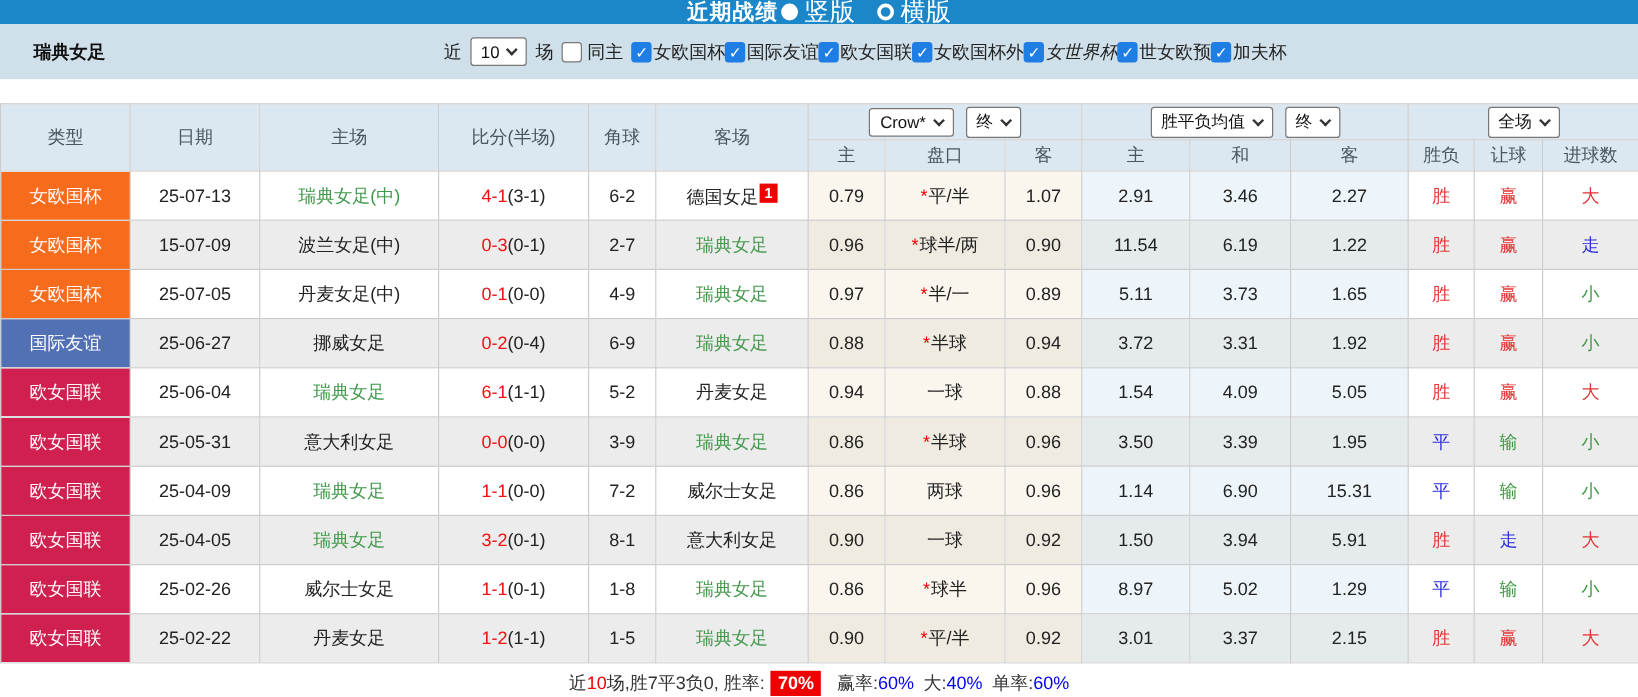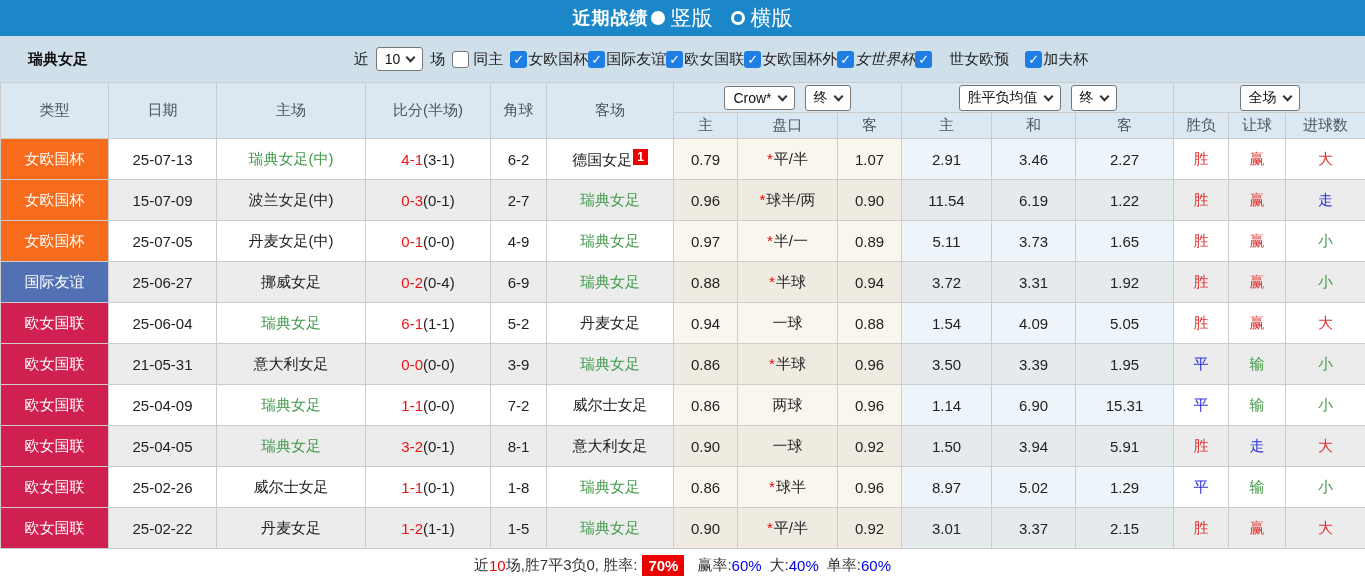--- a/index.html
+++ b/index.html
@@ -11,41 +11,41 @@
     --avg-bg:#edf5fa; --avg-bg-alt:#e5eaed; --row-alt:#ececec;
     --border:#cccccc; --footer-blue:#0000ee; --badge-red:#ee0000;
   }
   *{box-sizing:border-box;}
   html,body{margin:0;padding:0;}
   body{
     width:1365px;height:581px;overflow:hidden;background:#fff;
     font-family:"Liberation Sans","DejaVu Sans",sans-serif;color:#222;
   }
   
-  .topbar{height:36px;background:var(--topbar-bg);display:flex;align-items:center;justify-content:center;color:#fff;}
+  .topbar{height:20px;background:var(--topbar-bg);display:flex;align-items:center;justify-content:center;color:#fff;}
   .topbar .title{font-weight:bold;font-size:18px;letter-spacing:1px;}
   .radio-opt{display:inline-flex;align-items:center;gap:6px;font-size:21px;cursor:pointer;}
   .radio{width:14px;height:14px;border-radius:50%;display:inline-block;}
   .radio.checked{background:#fff;margin-left:2px;}
   .radio.unchecked{border:3px solid #fff;background:transparent;margin-left:18px;}
   .radio-label{color:#fff;}
   .topbar .radio-opt .radio+span{margin-left:0;}
   
   .filterbar{height:46px;background:var(--filterbar-bg);display:flex;align-items:center;padding:0 14px;font-size:15px;}
   .team-name{font-weight:bold;font-size:15px;color:#111;margin-left:14px;}
   .filters{display:flex;align-items:center;margin:0 auto;gap:4px;}
   .filters .txt{margin:0 3px;color:#222;}
   .sel{display:inline-flex;align-items:center;gap:7px;background:#fff;border:1px solid #777;border-radius:3px;padding:3px 8px;font-size:14px;color:#111;cursor:pointer;white-space:nowrap;}
   .caret{width:7px;height:7px;border-right:2px solid #333;border-bottom:2px solid #333;transform:rotate(45deg);margin-top:-3px;flex:none;}
   .cb{width:17px;height:17px;border-radius:3px;display:inline-flex;align-items:center;justify-content:center;flex:none;cursor:pointer;}
   .cb.checked{background:var(--checkbox-blue);color:#fff;font-size:13px;font-weight:bold;line-height:1;}
   .cb.unchecked{background:#fff;border:1px solid #777;}
   .cb-item{display:inline-flex;align-items:center;gap:1px;cursor:pointer;}
   
-  table{border-collapse:collapse;table-layout:fixed;width:1365px;}
+  table{border-collapse:collapse;table-layout:fixed;width:1365px;margin-top:20px;}
   th,td{border:1px solid var(--border);text-align:center;padding:0;font-size:15px;overflow:hidden;white-space:nowrap;}
   thead th{background:var(--header-bg);color:var(--header-text);font-weight:normal;}
   thead tr.hrow1 th{height:30px;}
   thead tr.hrow2 th{height:26px;}
   .hd-selects{display:flex;align-items:center;justify-content:center;gap:10px;}
   tbody td{height:41px;color:#222;}
   tbody tr:nth-child(odd) td{background:#fff;}
   tbody tr:nth-child(even) td{background:var(--row-alt);}
   tbody tr:nth-child(odd) td.odds{background:var(--odds-bg);}
   tbody tr:nth-child(even) td.odds{background:var(--odds-bg-alt);}
@@ -113,21 +113,21 @@
         <label class="cb-item">
           <span class="cb checked">✓</span>
           <span class="txt" style="margin: 0px;">女欧国杯外</span>
         </label>
         <label class="cb-item">
           <span class="cb checked">✓</span>
           <span class="txt" style="margin: 0px; font-style: italic;">女世界杯</span>
         </label>
         <label class="cb-item">
           <span class="cb checked">✓</span>
-          <span class="txt" style="margin: 16px;">世女欧预</span>
+          <span class="txt" style="margin: 0px;">世女欧预</span>
         </label>
         <label class="cb-item">
           <span class="cb checked">✓</span>
           <span class="txt" style="margin: 0px;">加夫杯</span>
         </label>
       </span>
   </div>
 </div>
 
 <table>
@@ -282,21 +282,21 @@
     <td class="odds">0.88</td>
     <td class="avg">1.54</td>
     <td class="avg">4.09</td>
     <td class="avg">5.05</td>
     <td class="c-red">胜</td>
     <td class="c-red">赢</td>
     <td class="c-red">大</td>
   </tr>
       <tr>
     <td class="type-cell type-crimson">欧女国联</td>
-    <td>21-05-31</td>
+    <td>25-05-31</td>
     <td>意大利女足</td>
     <td><span class="ft">0-0</span><span class="ht">(0-0)</span></td>
     <td>3-9</td>
     <td><span class="team-green">瑞典女足</span></td>
     <td class="odds">0.86</td>
     <td class="odds"><span class="star">*</span><span>半球</span></td>
     <td class="odds">0.96</td>
     <td class="avg">3.50</td>
     <td class="avg">3.39</td>
     <td class="avg">1.95</td>

